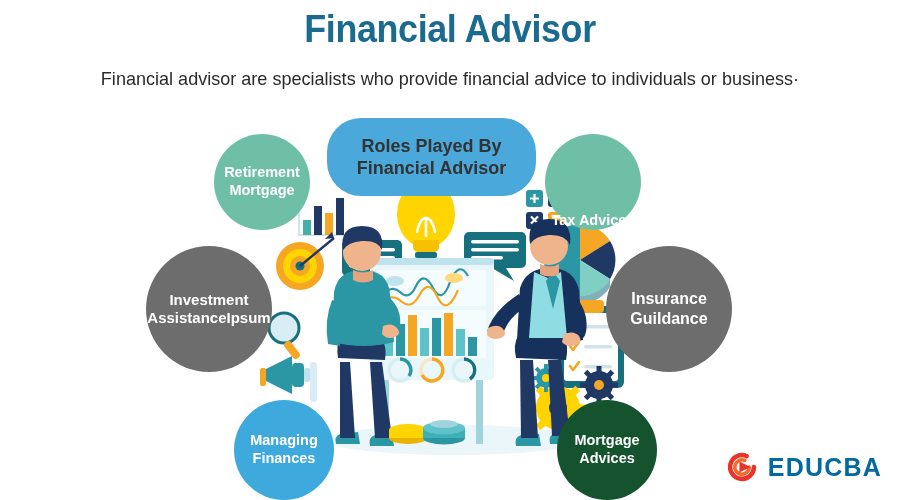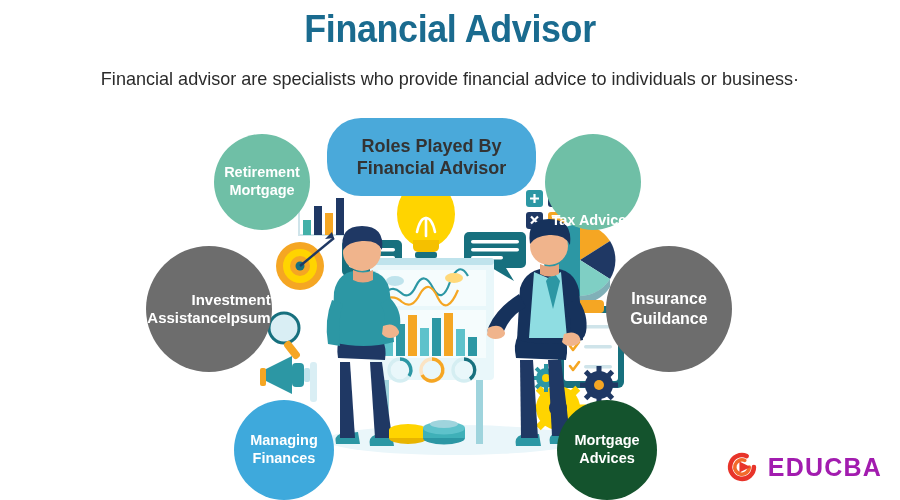--- a/index.html
+++ b/index.html
@@ -48,37 +48,37 @@
     text-align:center;
     font-weight:bold;color:#333333;
     line-height:1.25;
     box-sizing:border-box;
   }
 
   
   #node-center{left:327px;top:118px;width:209px;height:78px;background:#4aa9da;font-size:18px;}
   #node-retirement{left:214px;top:134px;width:96px;height:96px;background:#6fbfa6;font-size:14.5px;}
   #node-tax{left:545px;top:134px;width:96px;height:96px;background:#6fbfa6;font-size:14.5px;align-items:flex-end;}
-  #node-investment{left:146px;top:246px;width:126px;height:126px;background:#6d6d6d;font-size:15px;text-align:right;}
+  #node-investment{left:146px;top:246px;width:126px;height:126px;background:#6d6d6d;font-size:15px;}
   #node-insurance{left:606px;top:246px;width:126px;height:126px;background:#6d6d6d;font-size:16px;}
   #node-managing{left:234px;top:400px;width:100px;height:100px;background:#3ea9dc;font-size:14.5px;}
   #node-mortgage{left:557px;top:400px;width:100px;height:100px;background:#14532d;font-size:14.5px;}
 
   
   #illus{position:absolute;left:258px;top:182px;width:390px;height:300px;}
   #illus svg{display:block;width:390px;height:300px;}
 
   
   #logo{
     position:absolute;right:18px;bottom:16px;
     display:flex;align-items:center;gap:9px;
   }
   #logo .mark{width:34px;height:34px;display:block;}
   #logo .word{
-    font-size:25px;font-weight:bold;color:#a21caf;letter-spacing:1.2px;
+    font-size:25px;font-weight:bold;color:#0369a1;letter-spacing:1.2px;
   }
 </style>
 </head>
 <body>
 
 <div id="stage">
 
   <div class="title">Financial Advisor</div>
   <div class="subtitle">Financial advisor are specialists who provide financial advice to individuals or business·</div>
 

